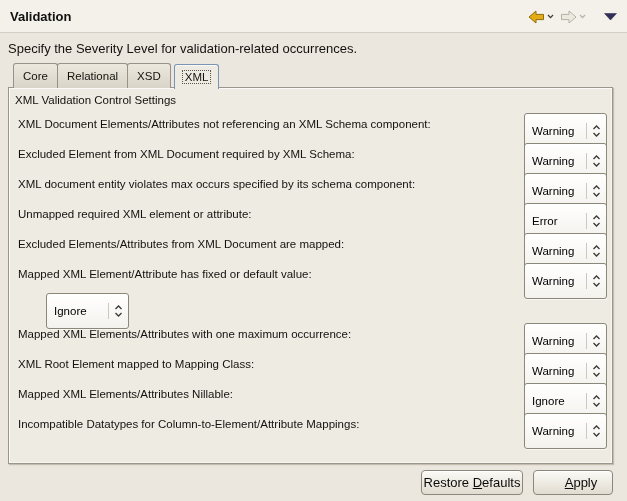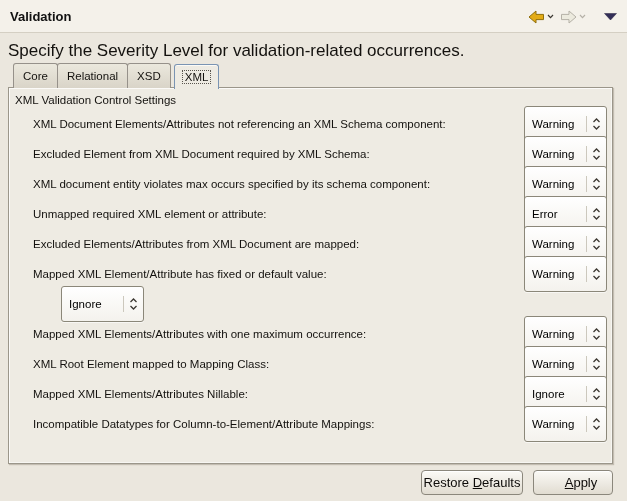--- a/index.html
+++ b/index.html
@@ -27,21 +27,21 @@
     position: absolute; right: 8px; top: 0; height: 33px;
     display: flex; align-items: center;
   }
   .nav-icons .icon { display: inline-flex; align-items: center; cursor: pointer; }
   .mini-chevron { margin-left: 2px; margin-right: 6px; }
   .view-menu { margin-left: 12px; margin-right: 2px; }
 
   
   .description {
     position: absolute; left: 8px; top: 41px; right: 8px;
-    font-size: 17px; color: #14120f;
+    font-size: 13px; color: #14120f;
   }
 
   
   .tabbar {
     position: absolute; left: 13px; top: 65px; height: 23px;
     display: flex; align-items: flex-end; z-index: 3;
   }
   .tab {
     height: 21px; display: inline-flex; align-items: center;
     padding: 12px 9px; font-size: 11.5px;
@@ -71,22 +71,22 @@
     background: #eeebe3;
     border: 1px solid #9b968a;
     box-shadow: inset 1px 1px 0 rgba(255,255,255,0.75), inset -1px -1px 0 rgba(255,255,255,0.55), 1px 1px 1px rgba(120,112,98,0.35);
     z-index: 2;
   }
   .group-label {
     position: absolute; left: 6px; top: 6px;
     font-size: 11.5px; color: #14120f;
   }
   .row {
-    position: absolute; left: 24px; right: 5px; height: 22px;
-    display: flex; align-items: center;
+    position: absolute; left: 9px; right: 5px; height: 22px;
+    display: flex; align-items: flex-start;
   }
   .rlabel {
     flex: 1; font-size: 11.5px; line-height: 22px; color: #14120f;
     white-space: nowrap; overflow: hidden;
   }
   .combo {
     width: 83px; height: 36px; flex: 0 0 83px;
     background: linear-gradient(#ffffff, #f4f2ed);
     border: 1px solid #8b8779;
     border-radius: 3px;

